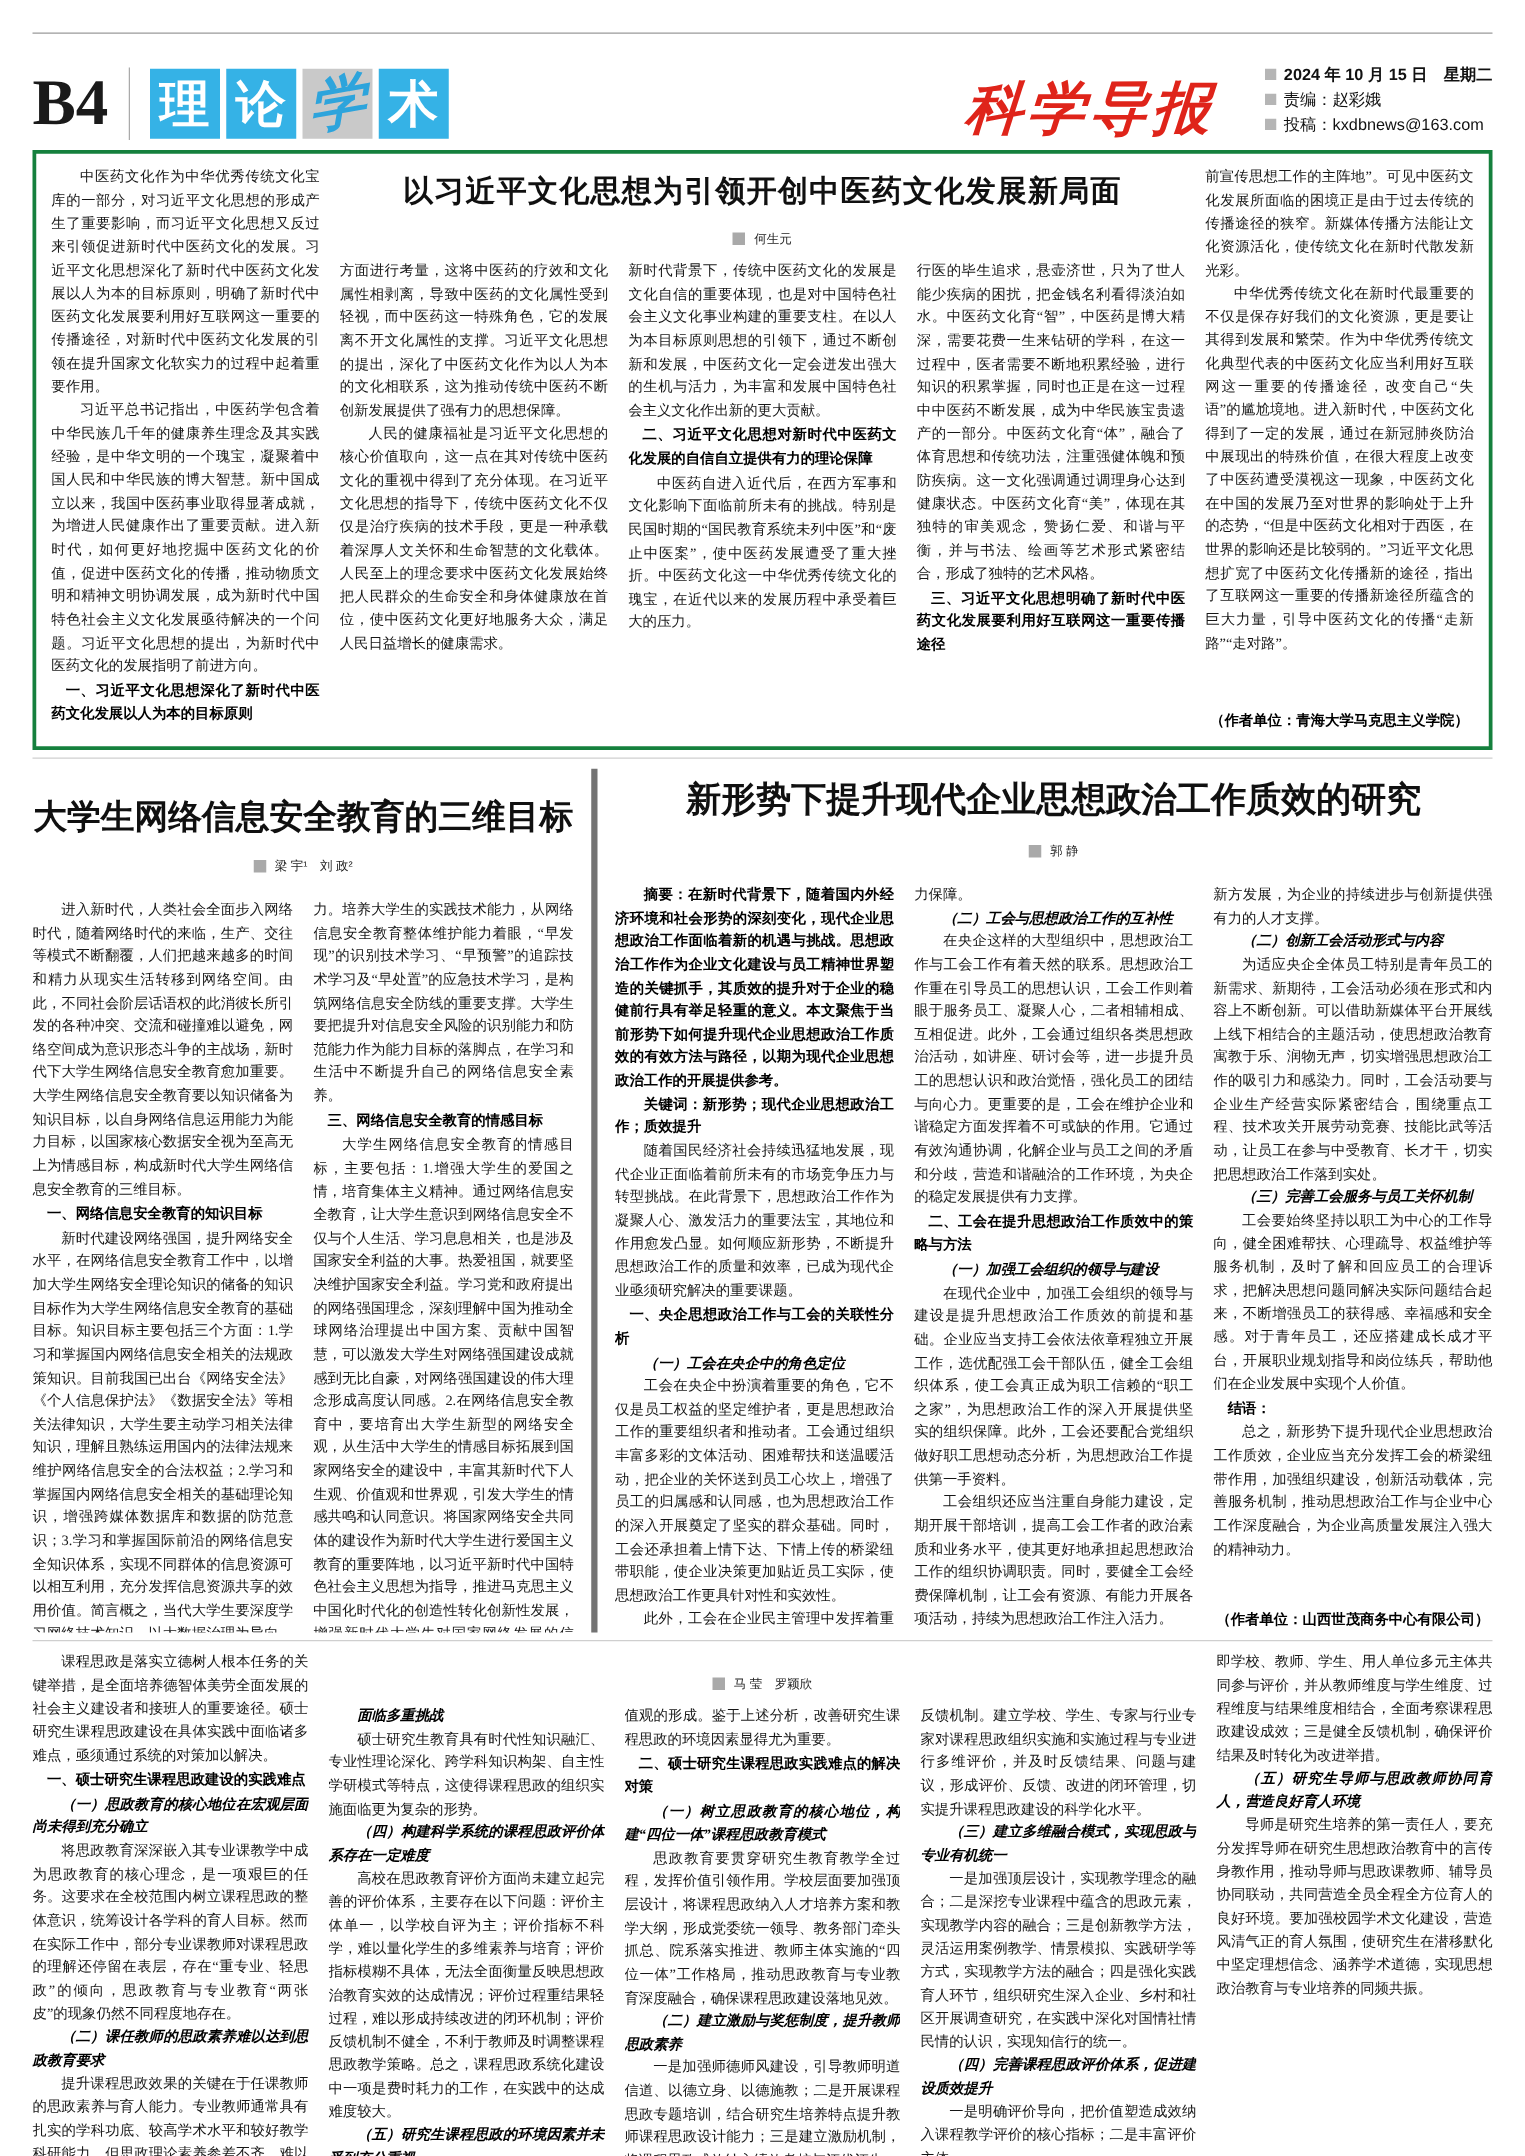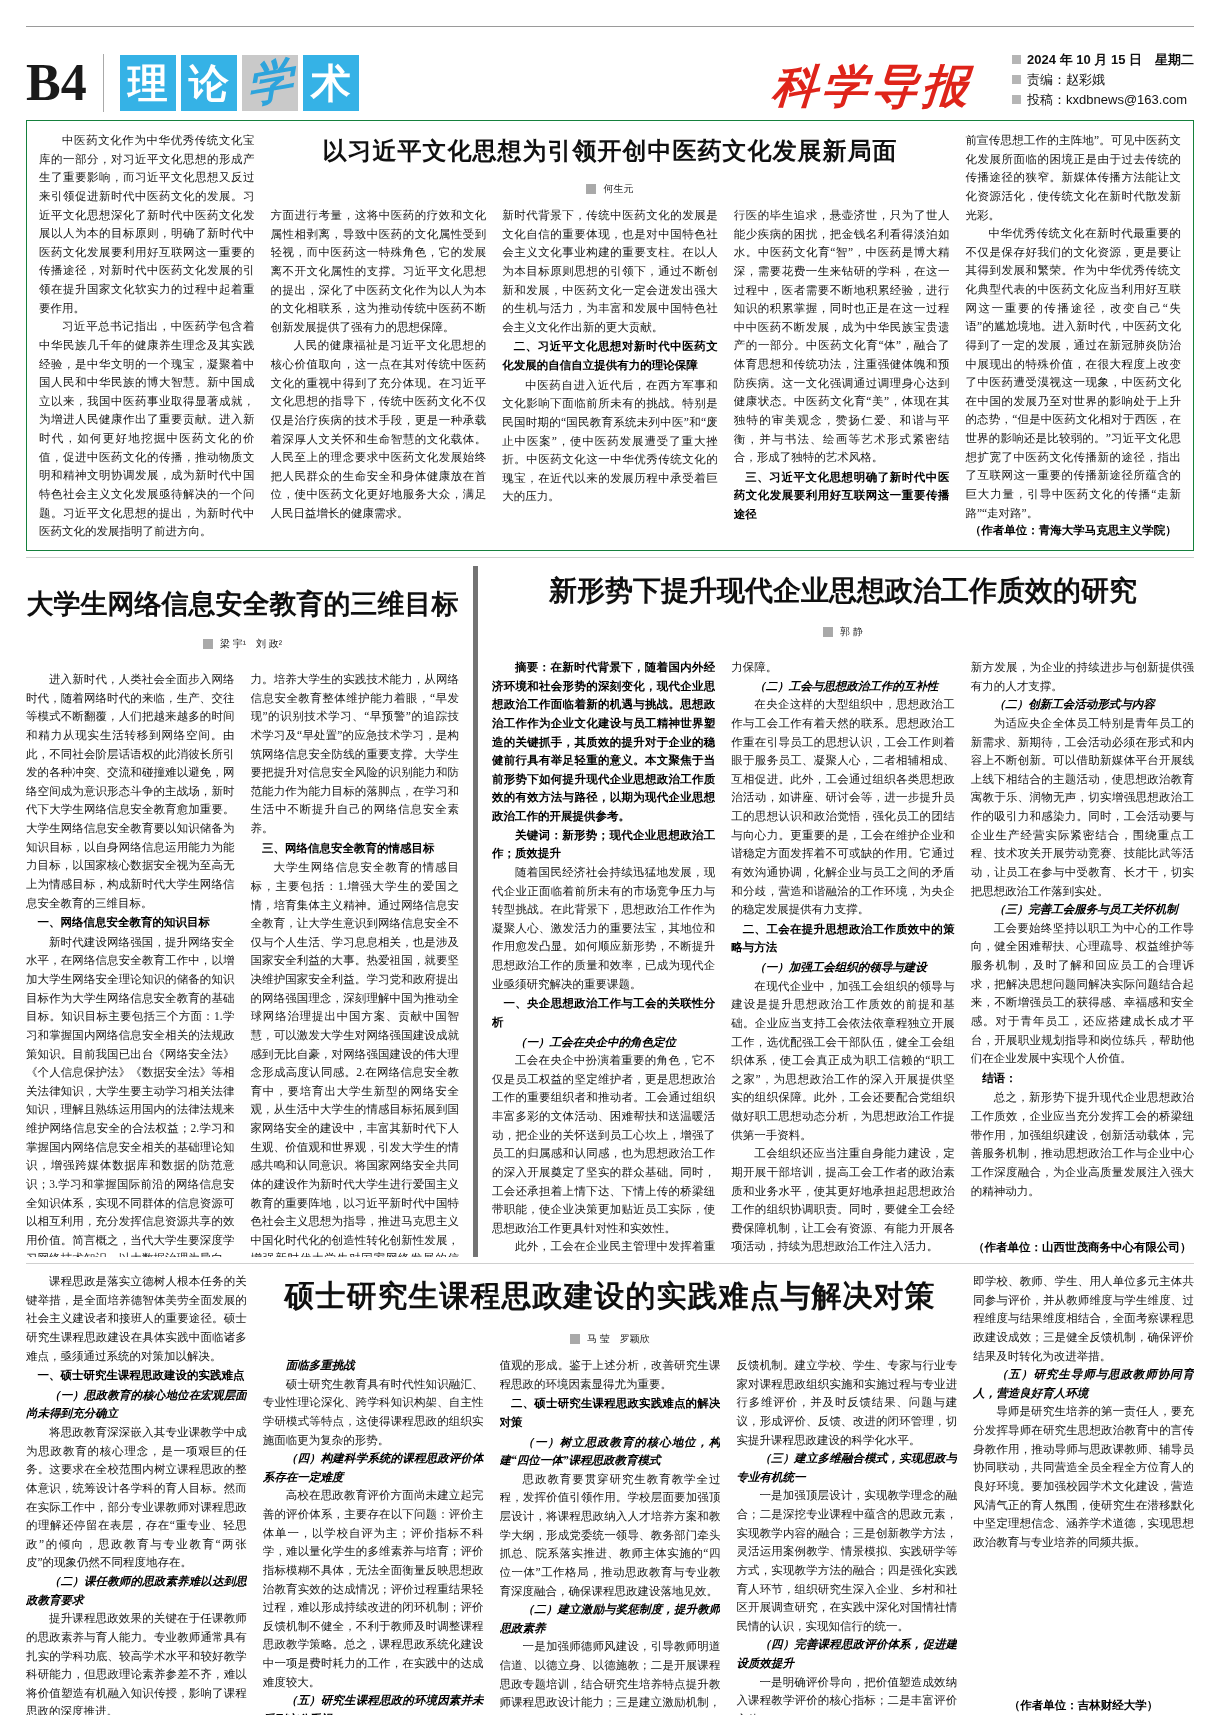--- a/index.html
+++ b/index.html
@@ -21,21 +21,21 @@
   .logo-gray span { display:block; transform:rotate(-10deg) skewX(-6deg); font-size:46px; }
   .hdr-right { display:flex; align-items:flex-end; gap:40px; padding-bottom:2px; }
   .masthead { font-family:"Liberation Serif", serif; font-weight:bold; font-style:italic;
               font-size:46px; color:#df241a; letter-spacing:4px; transform:skewX(-4deg); line-height:1; }
   .meta { font-family:"Liberation Sans", sans-serif; font-size:13px; color:#111; line-height:1.55; }
   .meta div { display:flex; align-items:center; gap:6px; }
   .meta .sq { width:9px; height:9px; background:#b5b5b5; display:inline-block; flex:0 0 auto; }
   .meta .date { font-weight:bold; }
   
   .band { margin:0 26px; }
-  .band1 { margin-top:8px; border:1px solid #15803d; padding:10px 12px; height:431px;
+  .band1 { margin-top:8px; border:3px solid #15803d; padding:10px 12px; height:480px;
            display:grid; grid-template-columns:repeat(5,1fr); grid-template-rows:auto 1fr; column-gap:16px; }
   .band2 { margin-top:6px; height:700px; display:flex; padding-top:8px; border-top:1px solid #cfcfcf; }
   .band4 { margin-top:6px; border-top:1px solid #cfcfcf; padding-top:8px; height:452px;
            display:grid; grid-template-columns:repeat(5,1fr); grid-template-rows:auto 1fr; column-gap:16px; }
   .titlewrap { text-align:center; padding:4px 0 10px; }
   .a1 .titlewrap { grid-column:2/5; grid-row:1; }
   .a4 .titlewrap { grid-column:2/5; grid-row:1; }
   h1.art-title { font-family:"Liberation Sans", sans-serif; font-weight:bold; color:#101010; }
   .a1 h1.art-title { font-size:24px; letter-spacing:1px; }
   .a4 h1.art-title { font-size:30px; letter-spacing:1px; }
@@ -230,21 +230,20 @@
         <div class="flow">
           <div class="seg p">课程思政是落实立德树人根本任务的关键举措，是全面培养德智体美劳全面发展的社会主义建设者和接班人的重要途径。硕士研究生课程思政建设在具体实践中面临诸多难点，亟须通过系统的对策加以解决。</div>
           <div class="seg h">一、硕士研究生课程思政建设的实践难点</div>
           <div class="seg sh">（一）思政教育的核心地位在宏观层面尚未得到充分确立</div>
           <div class="seg p">将思政教育深深嵌入其专业课教学中成为思政教育的核心理念，是一项艰巨的任务。这要求在全校范围内树立课程思政的整体意识，统筹设计各学科的育人目标。然而在实际工作中，部分专业课教师对课程思政的理解还停留在表层，存在“重专业、轻思政”的倾向，思政教育与专业教育“两张皮”的现象仍然不同程度地存在。</div>
           <div class="seg sh">（二）课任教师的思政素养难以达到思政教育要求</div>
           <div class="seg p">提升课程思政效果的关键在于任课教师的思政素养与育人能力。专业教师通常具有扎实的学科功底、较高学术水平和较好教学科研能力，但思政理论素养参差不齐，难以将价值塑造有机融入知识传授，影响了课程思政的深度推进。</div>
         </div>
       </div>
     <div class="titlewrap">
-      <h1 class="art-title">硕士研究生课程思政建设的实践难点与解决对策</h1>
       <div class="byline">
           <span class="sq"></span>
           <span>马 莹　罗颖欣</span>
         </div>
     </div>
     <div class="col" style="grid-column:2;grid-row:2">
         <div class="flow">
           <div class="seg sh">面临多重挑战</div>
           <div class="seg p">硕士研究生教育具有时代性知识融汇、专业性理论深化、跨学科知识构架、自主性学研模式等特点，这使得课程思政的组织实施面临更为复杂的形势。</div>
           <div class="seg sh">（四）构建科学系统的课程思政评价体系存在一定难度</div>

